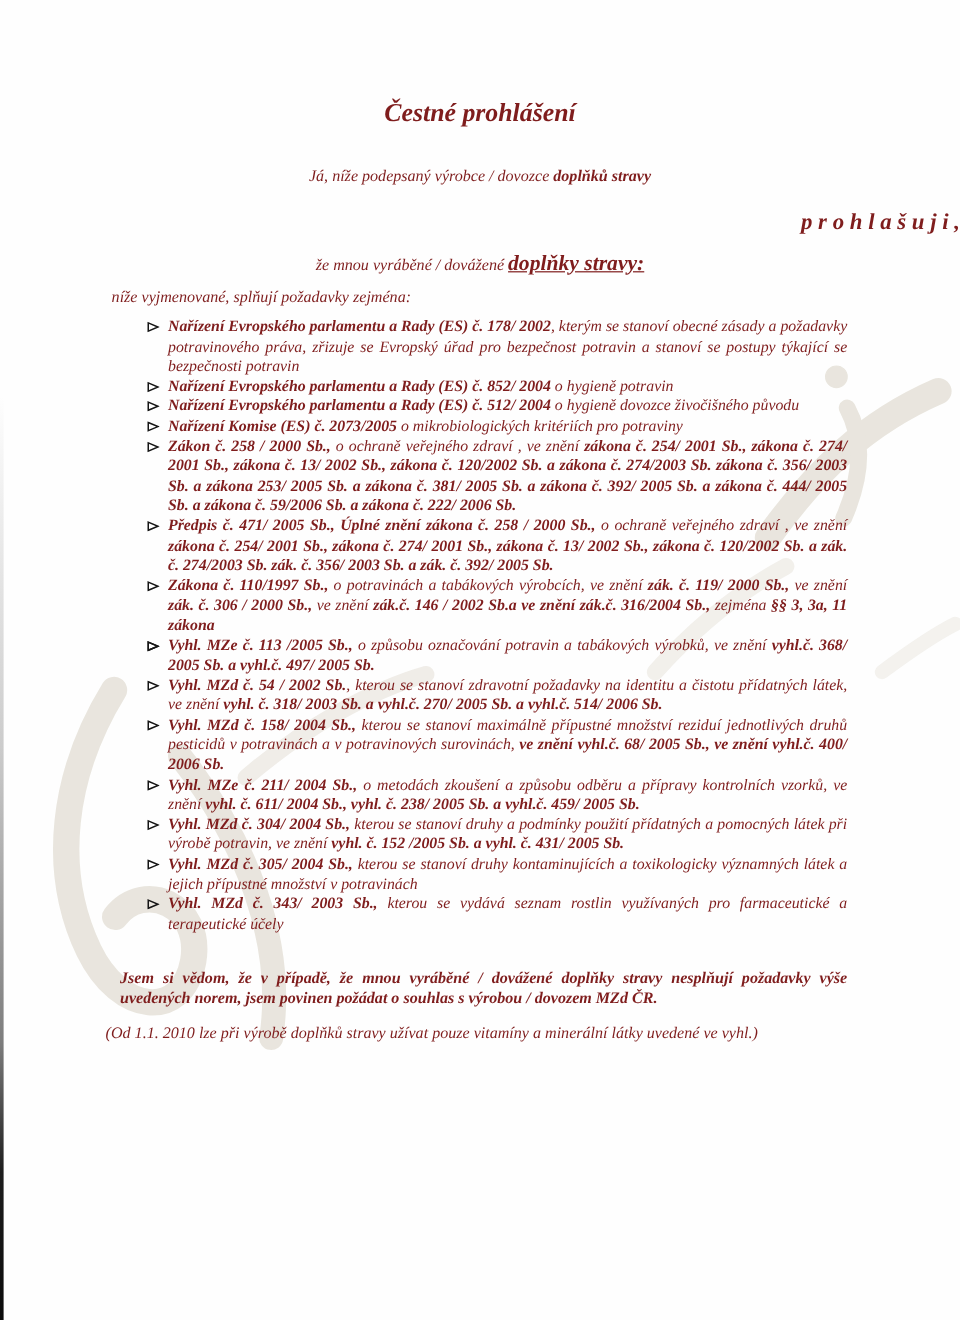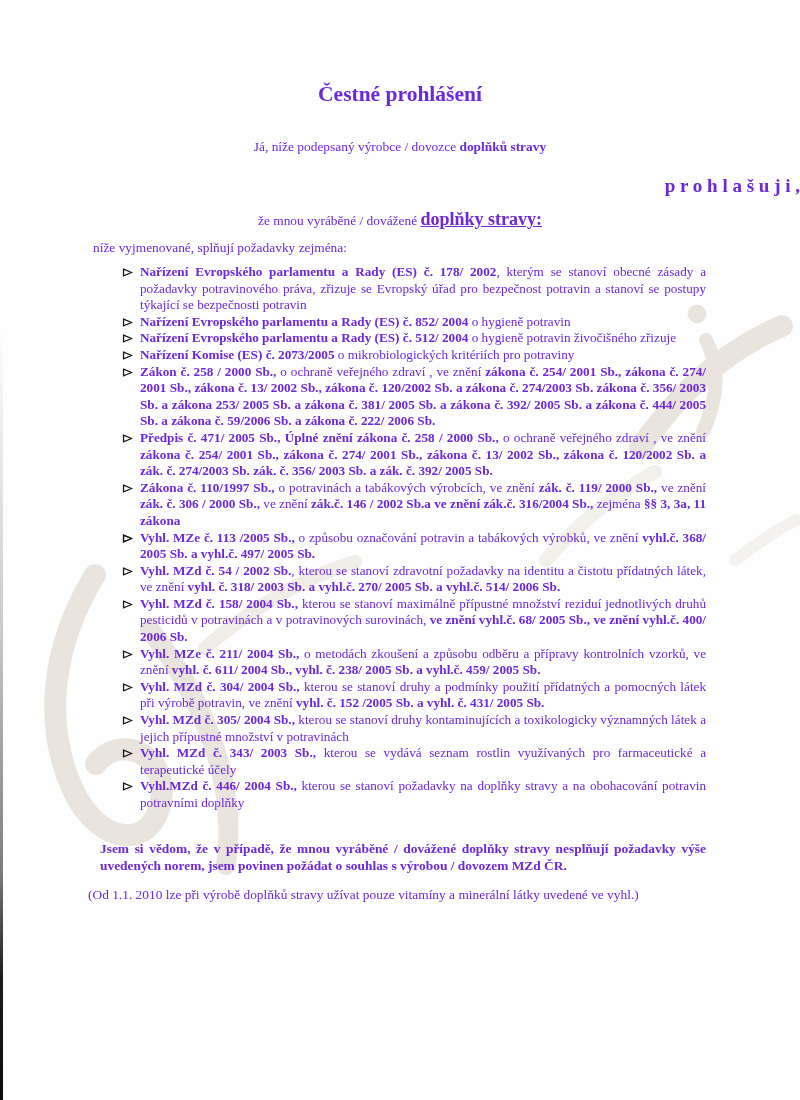--- a/index.html
+++ b/index.html
@@ -2,21 +2,22 @@
 <html><head>
 <meta charset="utf-8">
 <style>
   html, body { margin:0; padding:0; background:#ffffff; }
   .page {
     position:relative;
     width:800px; height:1100px;
     background:#fefefe;
     overflow:hidden;
     font-family:"Liberation Serif", serif;
-    color:#6d28d9;
+    color:#7f1d1d;
+    font-style:italic;
   }
   
   .watermark-svg { position:absolute; left:0; top:0; width:800px; height:1100px; z-index:0; }
   .watermark-svg path, .watermark-svg circle { stroke:#d8d2c4; }
   
   .scan-line {
     position:absolute; left:0; top:330px; width:3px; height:770px; z-index:2;
     background:linear-gradient(to bottom,
       rgba(90,90,90,0) 0%, rgba(110,110,110,0.35) 38%,
       rgba(70,70,70,0.7) 70%, #1d1d1d 84%, #0b0b0b 100%);
@@ -70,21 +71,21 @@
 
     <ul class="reqs">
         <li class="req"><svg class="marker" viewBox="0 0 12 10">
             <path d="M1.6 1.2 L10.6 5 L1.6 8.8 Z" fill="none" stroke="#161616" stroke-width="1.4"></path>
           </svg><span class="b">Nařízení Evropského parlamentu a Rady (ES) č. 178/ 2002</span><span>, kterým se stanoví obecné zásady a požadavky potravinového práva, zřizuje se Evropský úřad pro bezpečnost potravin a stanoví se postupy týkající se bezpečnosti potravin</span></li>
         <li class="req"><svg class="marker" viewBox="0 0 12 10">
             <path d="M1.6 1.2 L10.6 5 L1.6 8.8 Z" fill="none" stroke="#161616" stroke-width="1.4"></path>
           </svg><span class="b">Nařízení Evropského parlamentu a Rady (ES) č. 852/ 2004</span><span> o hygieně potravin</span></li>
         <li class="req"><svg class="marker" viewBox="0 0 12 10">
             <path d="M1.6 1.2 L10.6 5 L1.6 8.8 Z" fill="none" stroke="#161616" stroke-width="1.4"></path>
-          </svg><span class="b">Nařízení Evropského parlamentu a Rady (ES) č. 512/ 2004</span><span> o hygieně potravin živočišného zřizuje</span></li>
+          </svg><span class="b">Nařízení Evropského parlamentu a Rady (ES) č. 512/ 2004</span><span> o hygieně dovozce živočišného původu</span></li>
         <li class="req"><svg class="marker" viewBox="0 0 12 10">
             <path d="M1.6 1.2 L10.6 5 L1.6 8.8 Z" fill="none" stroke="#161616" stroke-width="1.4"></path>
           </svg><span class="b">Nařízení Komise (ES) č. 2073/2005</span><span> o mikrobiologických kritériích pro potraviny</span></li>
         <li class="req"><svg class="marker" viewBox="0 0 12 10">
             <path d="M1.6 1.2 L10.6 5 L1.6 8.8 Z" fill="none" stroke="#161616" stroke-width="1.4"></path>
           </svg><span class="b">Zákon č. 258 / 2000 Sb.,</span><span> o ochraně veřejného zdraví , ve znění </span><span class="b">zákona č. 254/ 2001 Sb., zákona č. 274/ 2001 Sb., zákona č. 13/ 2002 Sb., zákona č. 120/2002 Sb. a zákona č. 274/2003 Sb. zákona č. 356/ 2003 Sb. a zákona 253/ 2005 Sb. a zákona č. 381/ 2005 Sb. a zákona č. 392/ 2005 Sb. a zákona č. 444/ 2005 Sb. a zákona č. 59/2006 Sb. a zákona č. 222/ 2006 Sb.</span></li>
         <li class="req"><svg class="marker" viewBox="0 0 12 10">
             <path d="M1.6 1.2 L10.6 5 L1.6 8.8 Z" fill="none" stroke="#161616" stroke-width="1.4"></path>
           </svg><span class="b">Předpis č. 471/ 2005 Sb., Úplné znění zákona č. 258 / 2000 Sb.,</span><span> o ochraně veřejného zdraví , ve znění </span><span class="b">zákona č. 254/ 2001 Sb., zákona č. 274/ 2001 Sb., zákona č. 13/ 2002 Sb., zákona č. 120/2002 Sb. a zák. č. 274/2003 Sb. zák. č. 356/ 2003 Sb. a zák. č. 392/ 2005 Sb.</span></li>
         <li class="req"><svg class="marker" viewBox="0 0 12 10">
@@ -107,23 +108,20 @@
           </svg><span class="b">Vyhl. MZe č. 211/ 2004 Sb.,</span><span> o metodách zkoušení a způsobu odběru a přípravy kontrolních vzorků, ve znění </span><span class="b">vyhl. č. 611/ 2004 Sb., vyhl. č. 238/ 2005 Sb. a vyhl.č. 459/ 2005 Sb.</span></li>
         <li class="req"><svg class="marker" viewBox="0 0 12 10">
             <path d="M1.6 1.2 L10.6 5 L1.6 8.8 Z" fill="none" stroke="#161616" stroke-width="1.4"></path>
           </svg><span class="b">Vyhl. MZd č. 304/ 2004 Sb.,</span><span> kterou se stanoví druhy a podmínky použití přídatných a pomocných látek při výrobě potravin, ve znění </span><span class="b">vyhl. č. 152 /2005 Sb. a vyhl. č. 431/ 2005 Sb.</span></li>
         <li class="req"><svg class="marker" viewBox="0 0 12 10">
             <path d="M1.6 1.2 L10.6 5 L1.6 8.8 Z" fill="none" stroke="#161616" stroke-width="1.4"></path>
           </svg><span class="b">Vyhl. MZd č. 305/ 2004 Sb.,</span><span> kterou se stanoví druhy kontaminujících a toxikologicky významných látek a jejich přípustné množství v potravinách</span></li>
         <li class="req"><svg class="marker" viewBox="0 0 12 10">
             <path d="M1.6 1.2 L10.6 5 L1.6 8.8 Z" fill="none" stroke="#161616" stroke-width="1.4"></path>
           </svg><span class="b">Vyhl. MZd č. 343/ 2003 Sb.,</span><span> kterou se vydává seznam rostlin využívaných pro farmaceutické a terapeutické účely</span></li>
-        <li class="req"><svg class="marker" viewBox="0 0 12 10">
-            <path d="M1.6 1.2 L10.6 5 L1.6 8.8 Z" fill="none" stroke="#161616" stroke-width="1.4"></path>
-          </svg><span class="b">Vyhl.MZd č. 446/ 2004 Sb.,</span><span> kterou se stanoví požadavky na doplňky stravy a na obohacování potravin potravními doplňky</span></li>
       </ul>
 
     <div class="footer">
       <p class="statement">Jsem si vědom, že v případě, že mnou vyráběné / dovážené doplňky stravy nesplňují požadavky výše uvedených norem, jsem povinen požádat o souhlas s výrobou / dovozem MZd ČR.</p>
       <p class="note">(Od 1.1. 2010 lze při výrobě doplňků stravy užívat pouze vitamíny a minerální látky uvedené ve vyhl.)</p>
     </div>
   </div>
 </div>
 
 </body></html>

